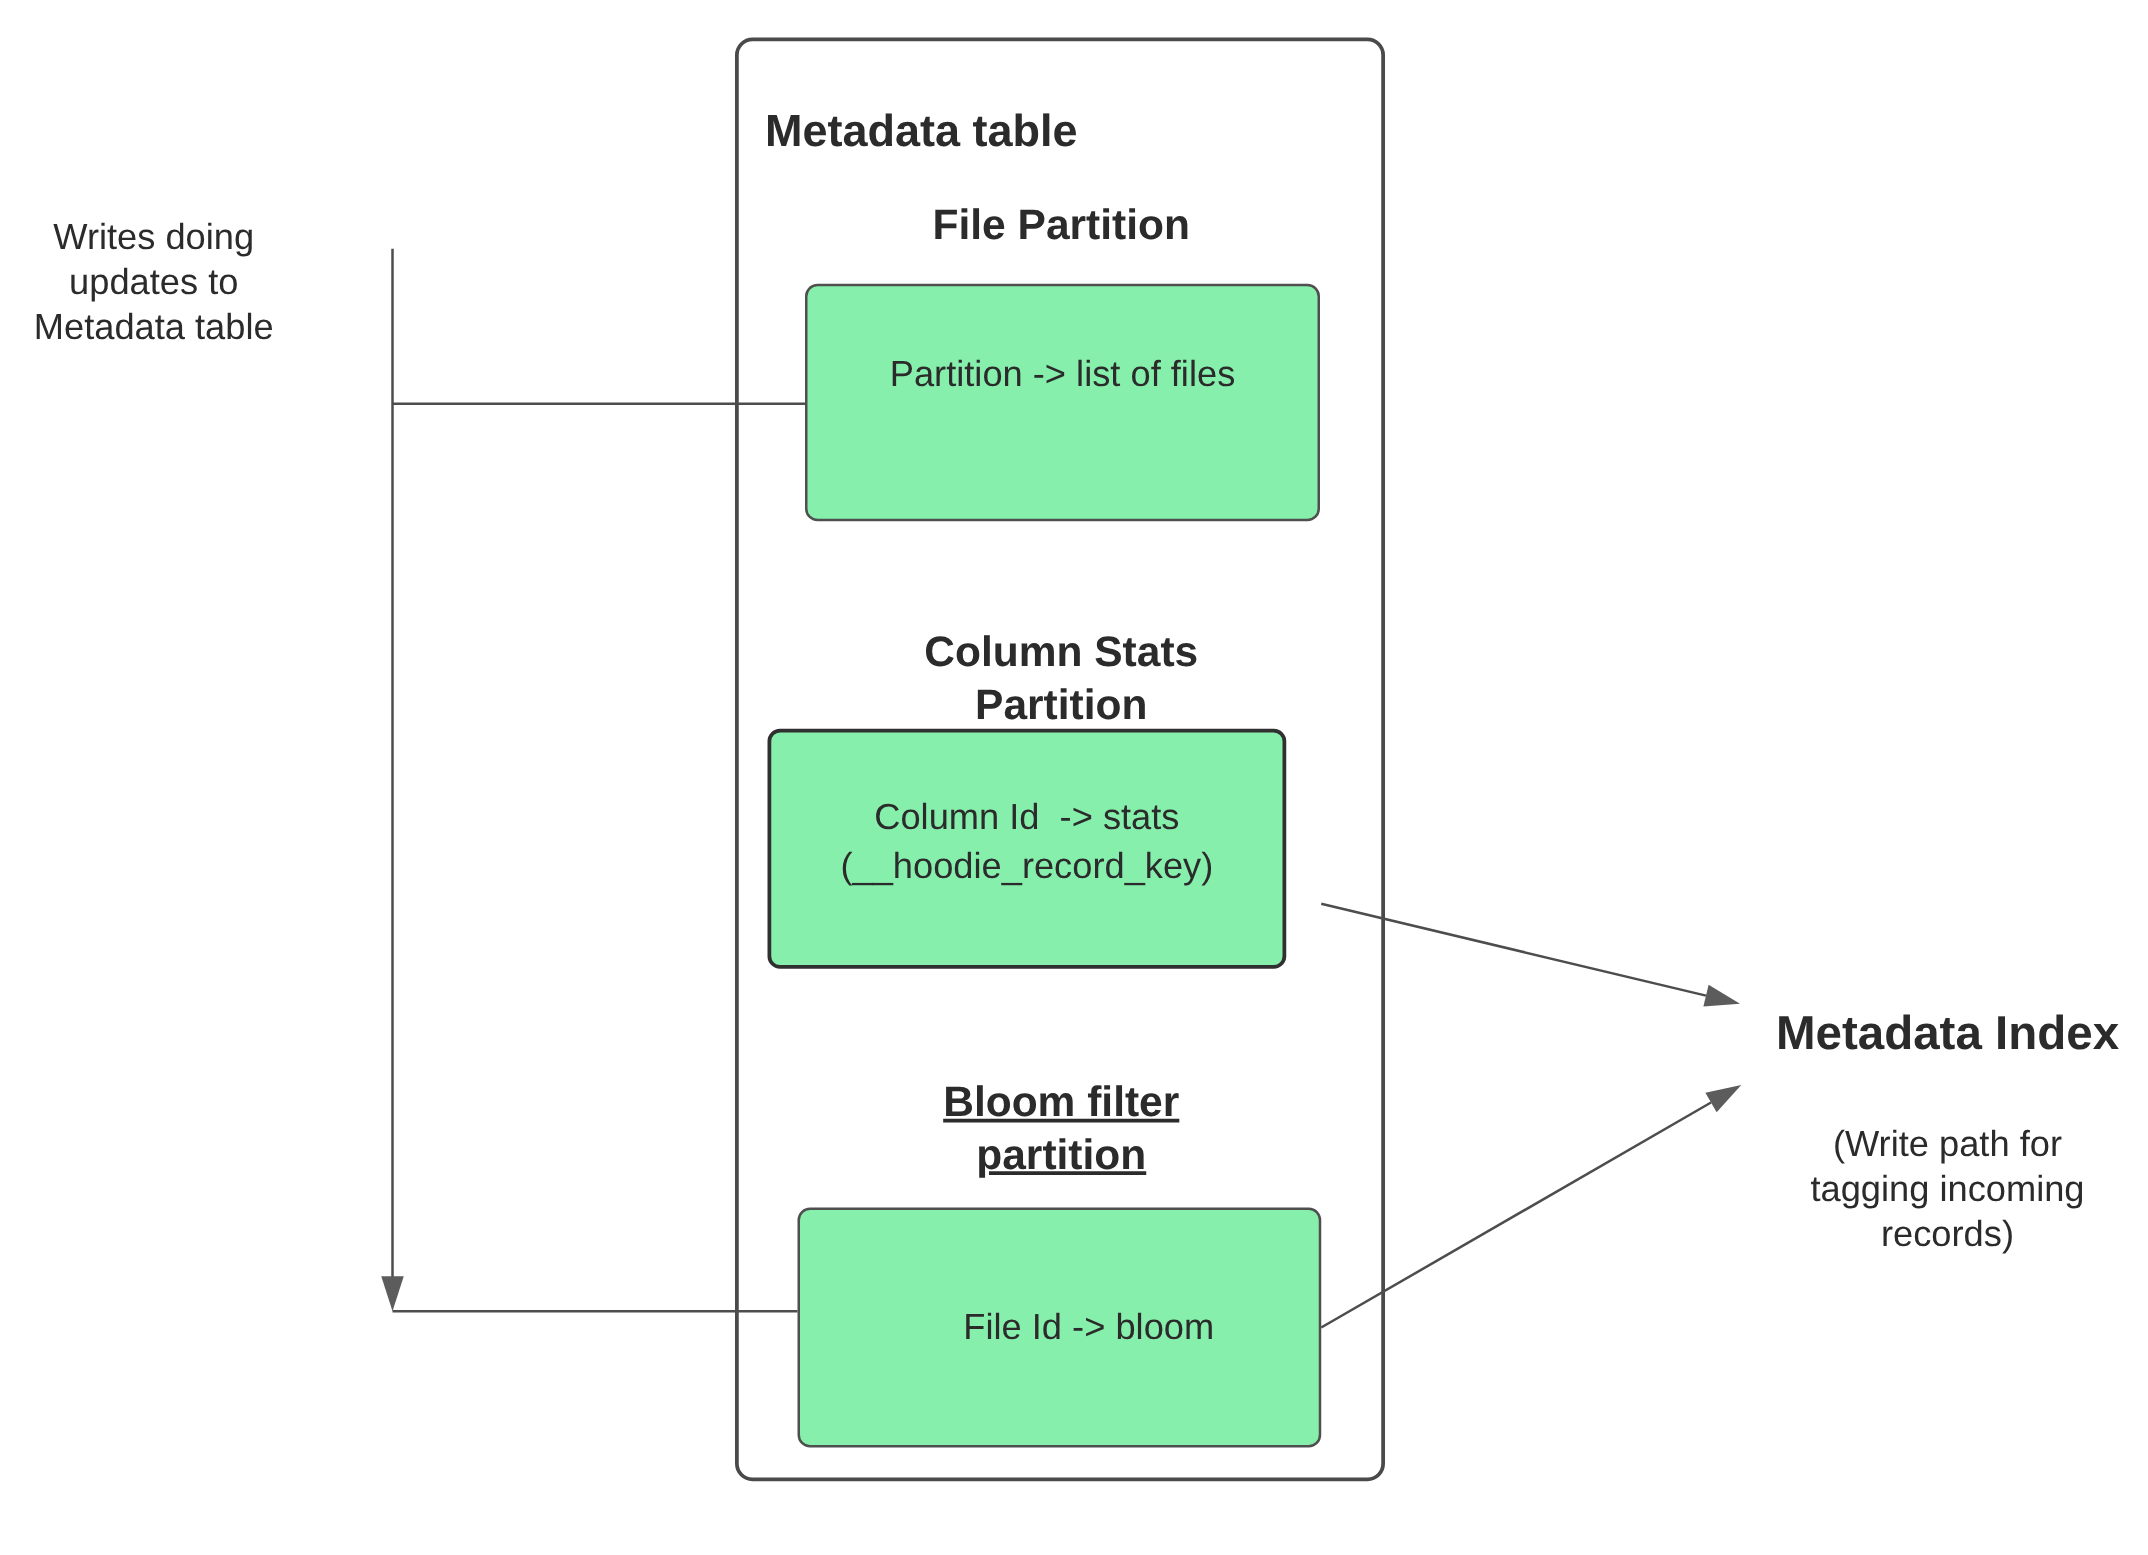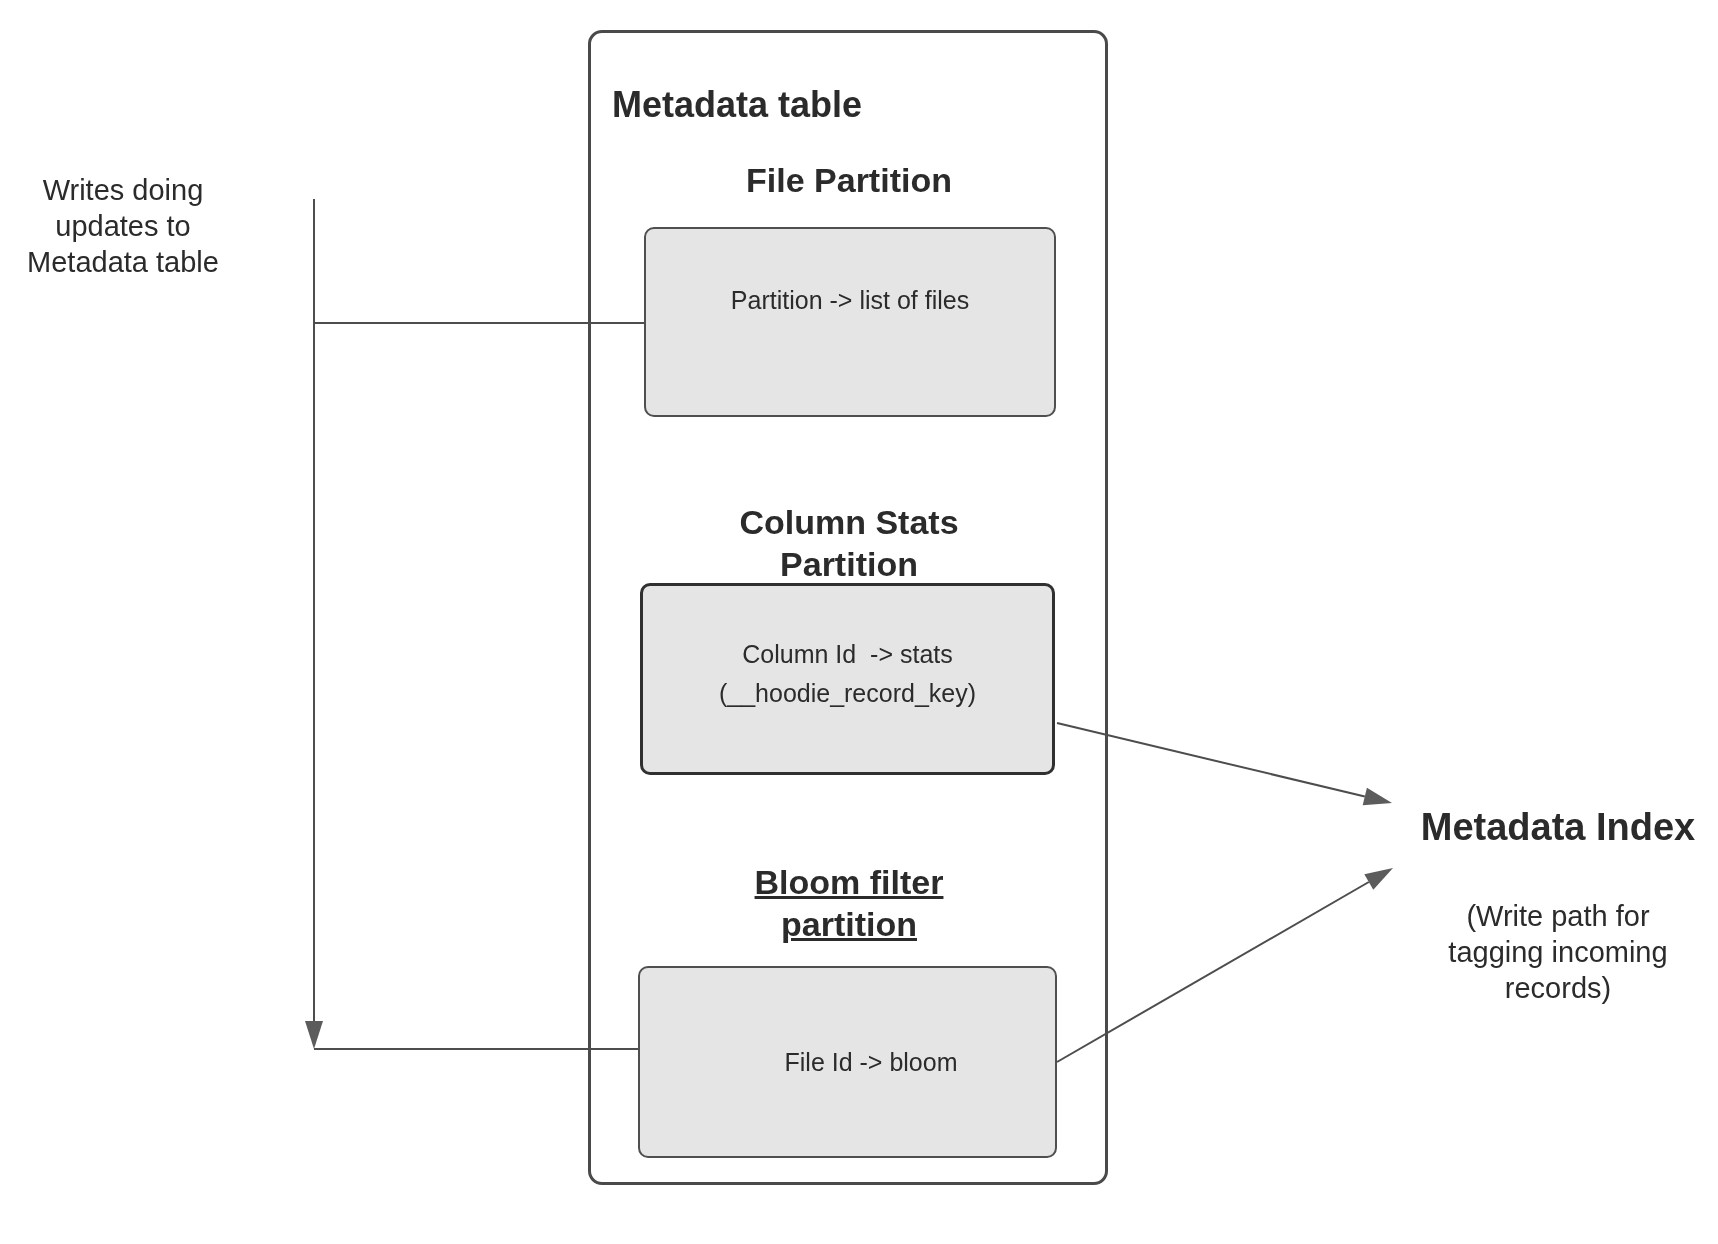--- a/index.html
+++ b/index.html
@@ -48,33 +48,33 @@
   
   .inner-box {
     border: 2.5px solid #4f4f4f;
     border-radius: 10px;
     box-sizing: border-box;
     display: flex;
     flex-direction: column;
     align-items: center;
     justify-content: center;
     text-align: center;
-    font-size: 25px;
+    font-size: 29px;
     line-height: 39px;
     white-space: pre-wrap;
-    background: #e5e5e5;
+    background: #86efac;
   }
   .box-files {
     left: 644px; top: 227px;
     width: 412px; height: 190px;
     justify-content: flex-start;
     padding-top: 52px;
   }
   .box-column-stats {
-    left: 640px; top: 583px;
+    left: 614px; top: 583px;
     width: 415px; height: 192px;
     border: 3.5px solid #303030;
     padding-bottom: 10px;
   }
   .box-bloom {
     left: 638px; top: 966px;
     width: 419px; height: 192px; padding-left: 47px;
   }
 
   

